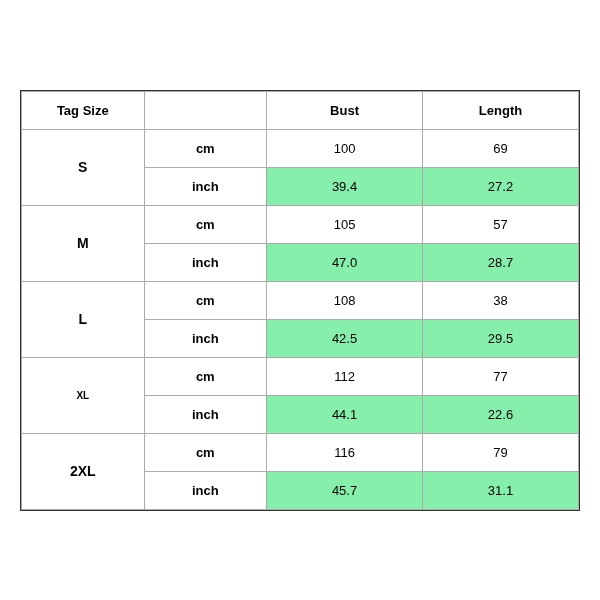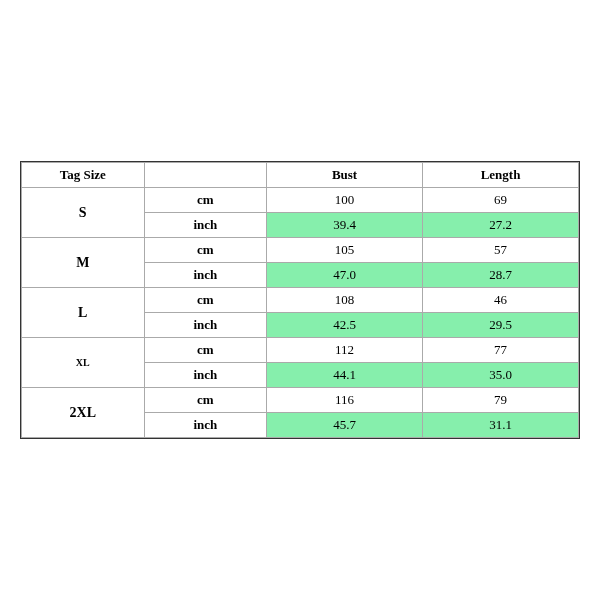--- a/index.html
+++ b/index.html
@@ -34,22 +34,21 @@
     }
 
     table {
       width: 100%;
       border-collapse: collapse;
     }
 
     th, td {
       border: 1px solid #aaa;
       text-align: center;
-      padding: 4px 4px;
-      font-family: Liberation Serif, serif;
+      padding: 11px 4px;
     }
 
     thead th {
       font-weight: bold;
       background: #fff;
       border-color: #aaa;
     }
 
     .tag-size-cell {
       font-weight: bold;
@@ -97,37 +96,37 @@
         </tr>
         <tr>
           <td class="unit-cell" style="font-weight: bold;">inch</td>
           <td class="shaded">47.0</td>
           <td class="shaded">28.7</td>
         </tr>
         <tr>
           <td rowspan="2" class="tag-size-cell" style="font-weight: bold; font-size: 14px; border-top: 1.5px solid rgb(85, 85, 85);">L</td>
           <td class="unit-cell" style="border-top: 1.5px solid rgb(85, 85, 85);">cm</td>
           <td style="border-top: 1.5px solid rgb(85, 85, 85);">108</td>
-          <td style="border-top: 1.5px solid rgb(85, 85, 85);">46</td>
+          <td style="border-top: 1.5px solid rgb(85, 85, 85);">38</td>
         </tr>
         <tr>
           <td class="unit-cell" style="font-weight: bold;">inch</td>
           <td class="shaded">42.5</td>
           <td class="shaded">29.5</td>
         </tr>
         <tr>
           <td rowspan="2" class="tag-size-cell" style="font-weight: bold; font-size: 10px; border-top: 1.5px solid rgb(85, 85, 85);">XL</td>
           <td class="unit-cell" style="border-top: 1.5px solid rgb(85, 85, 85);">cm</td>
           <td style="border-top: 1.5px solid rgb(85, 85, 85);">112</td>
           <td style="border-top: 1.5px solid rgb(85, 85, 85);">77</td>
         </tr>
         <tr>
           <td class="unit-cell" style="font-weight: bold;">inch</td>
           <td class="shaded">44.1</td>
-          <td class="shaded">35.0</td>
+          <td class="shaded">22.6</td>
         </tr>
         <tr>
           <td rowspan="2" class="tag-size-cell" style="font-weight: bold; font-size: 14px; border-top: 1.5px solid rgb(85, 85, 85);">2XL</td>
           <td class="unit-cell" style="border-top: 1.5px solid rgb(85, 85, 85);">cm</td>
           <td style="border-top: 1.5px solid rgb(85, 85, 85);">116</td>
           <td style="border-top: 1.5px solid rgb(85, 85, 85);">79</td>
         </tr>
         <tr>
           <td class="unit-cell" style="font-weight: bold;">inch</td>
           <td class="shaded">45.7</td>

